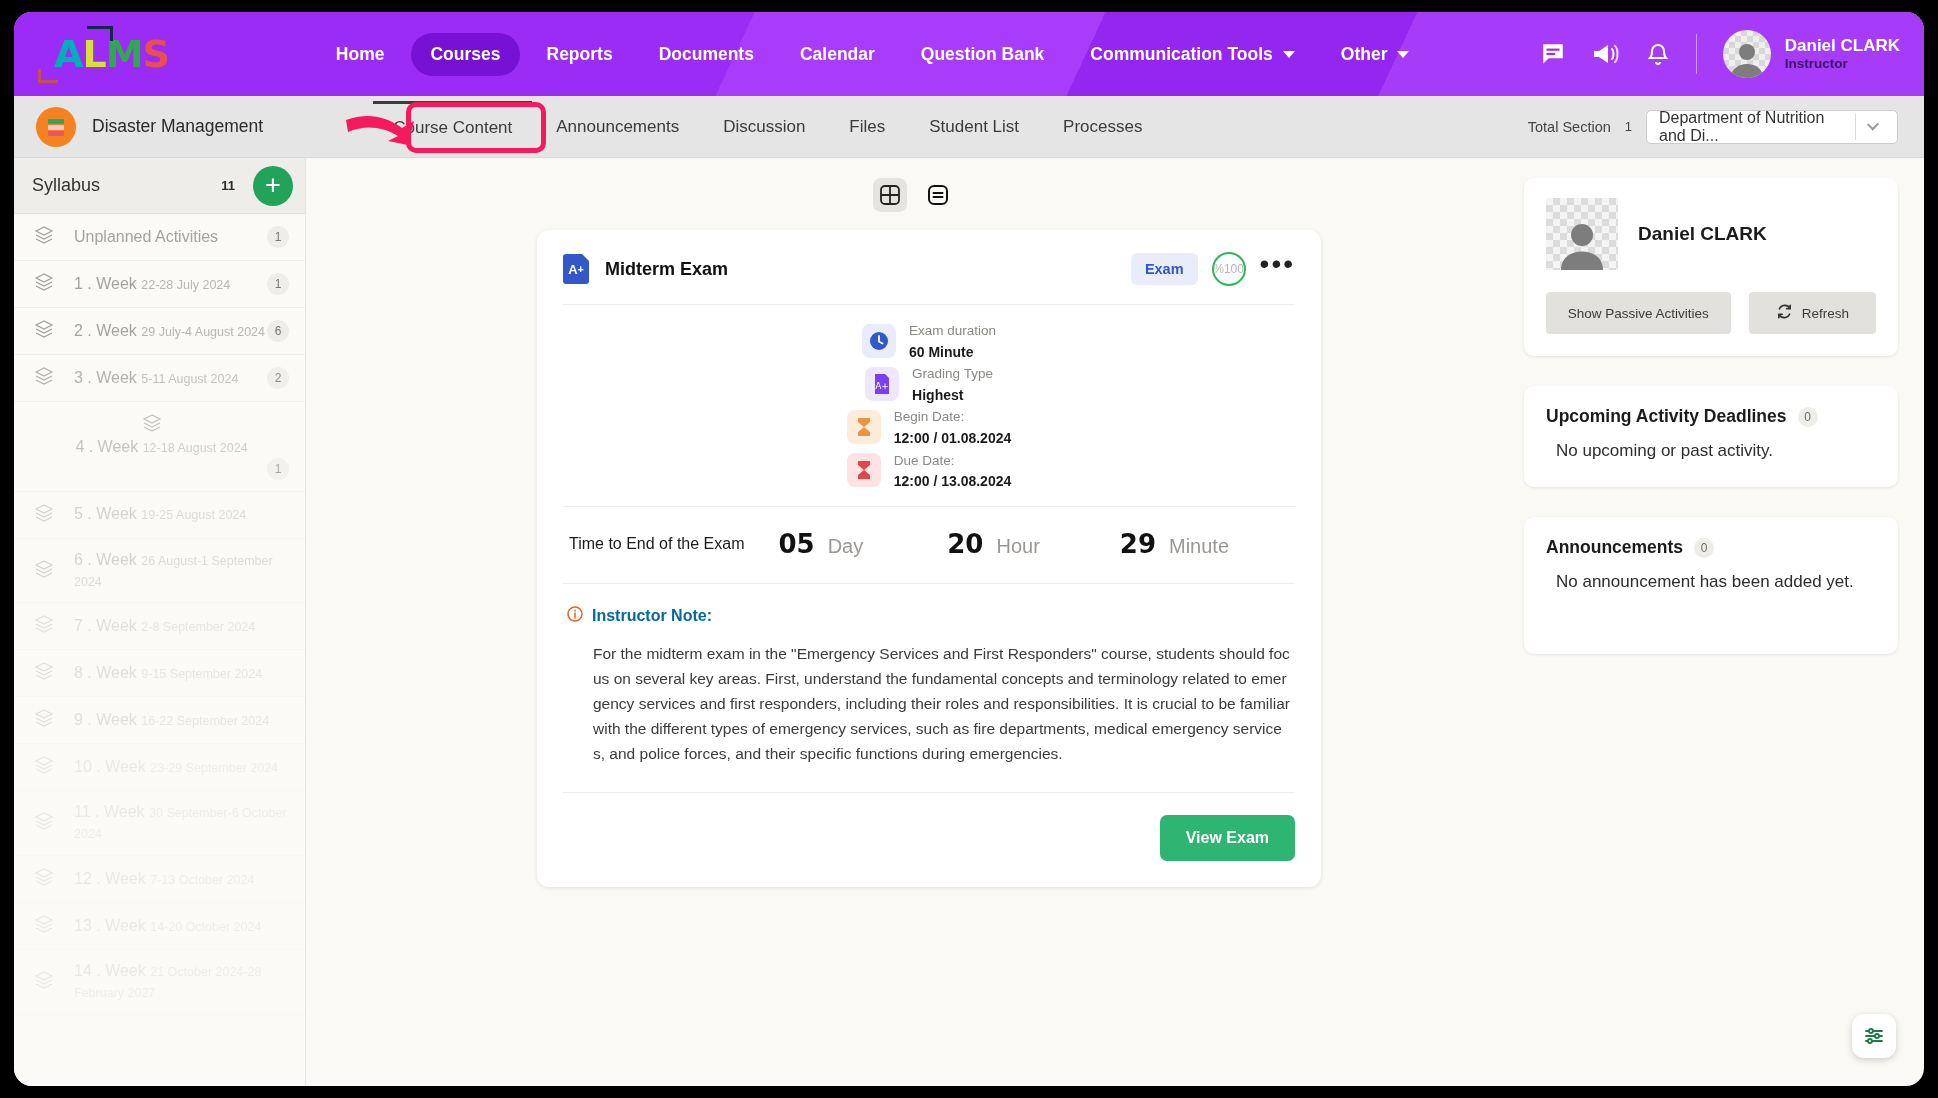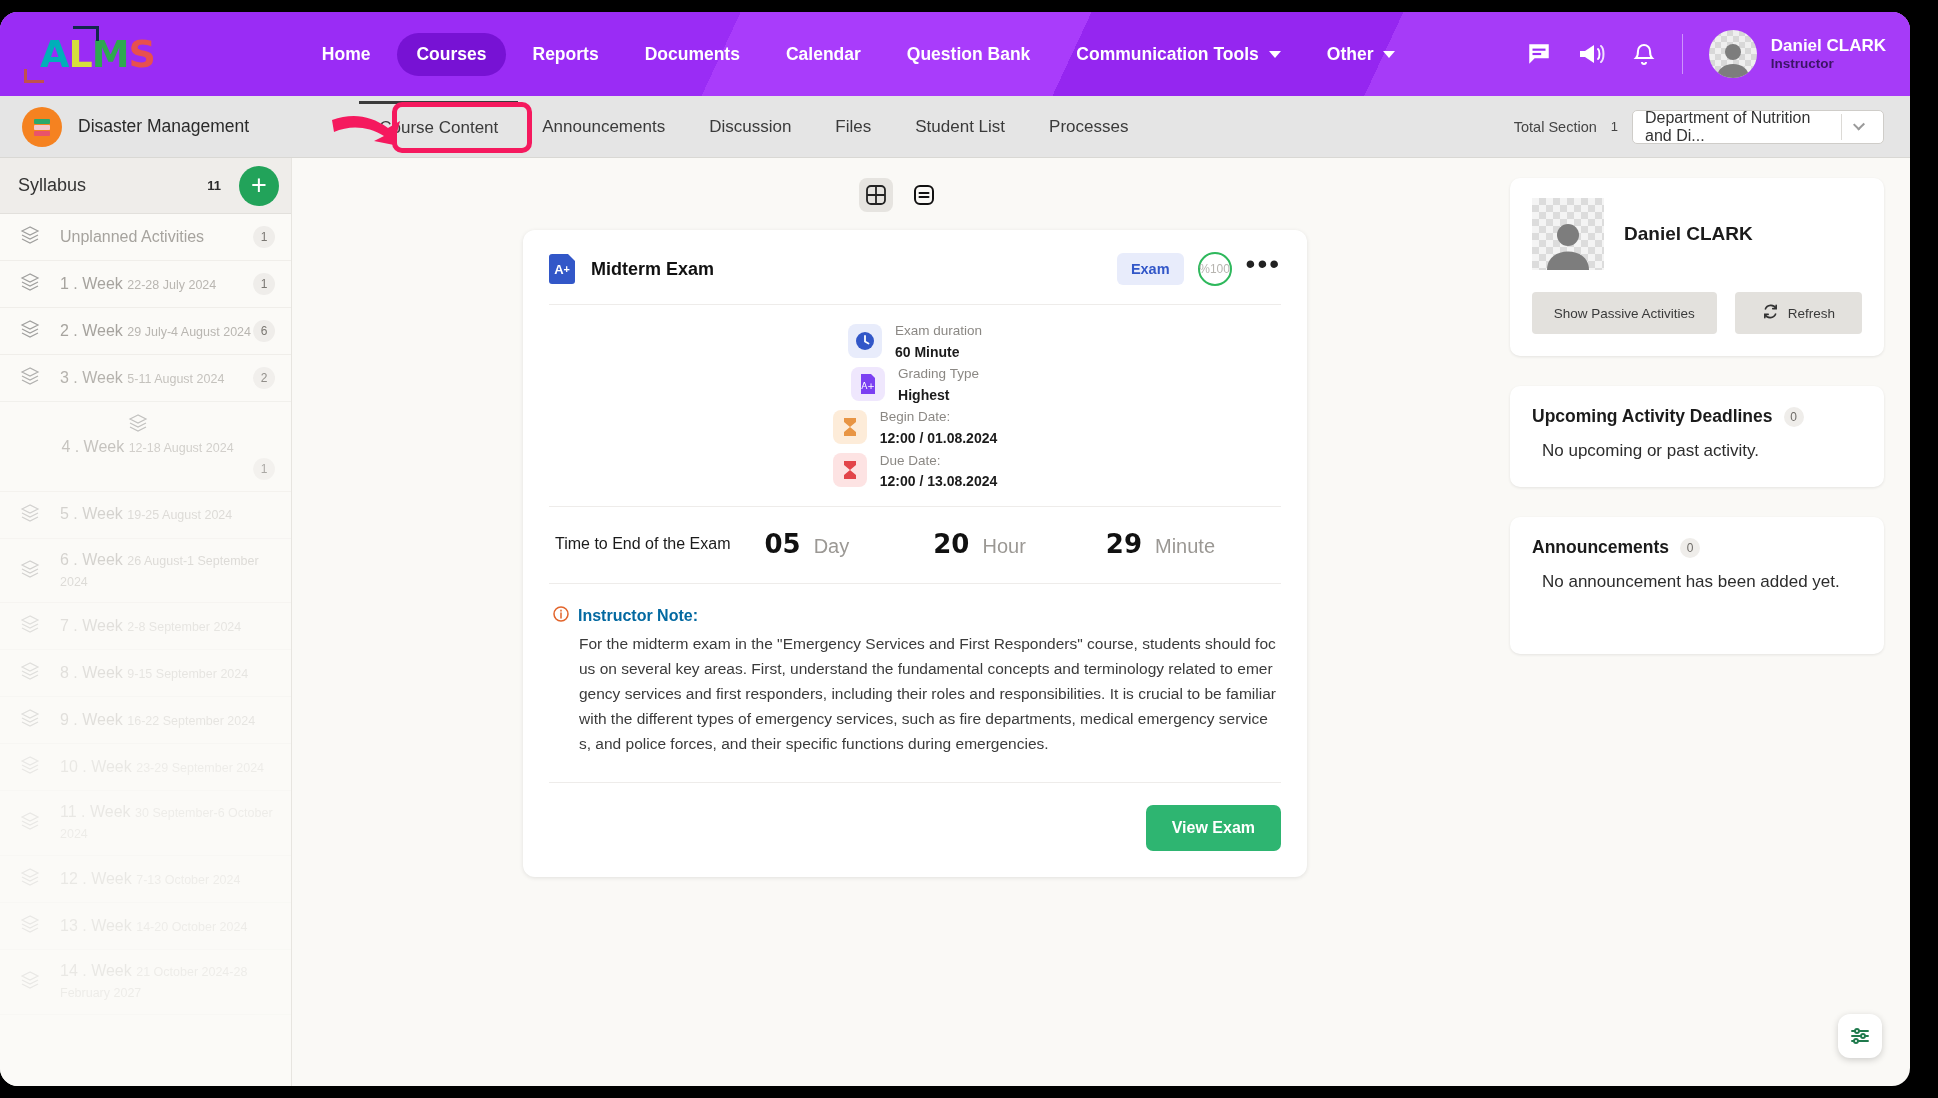--- a/index.html
+++ b/index.html
@@ -3,21 +3,21 @@
 <meta charset="utf-8">
 <style>
   * { box-sizing: border-box; margin: 0; padding: 0; }
   html, body {
     width: 1938px; height: 1098px;
     font-family: "Liberation Sans", sans-serif;
     background: #000;
     overflow: hidden;
   }
   .screen {
-    position: absolute; left: 0; top: 12px;
+    position: absolute; left: 14px; top: 12px;
     width: 1910px; height: 1074px;
     background: #faf9f6;
     border-radius: 18px;
     overflow: hidden;
   }
 
   
   .topbar {
     position: relative;
     height: 84px;
@@ -192,21 +192,21 @@
   .countdown { display: flex; align-items: center; padding: 22px 6px 24px 6px; border-bottom: 1px solid #eeecea; }
   .cd-label { font-size: 16px; color: #1b1b1b; font-weight: 500; }
   .cd-group { display: flex; align-items: baseline; gap: 13px; }
   .cd-num { font-size: 26px; font-weight: bold; color: #111; font-family: "DejaVu Sans", sans-serif; }
   .cd-unit { font-size: 20px; color: #9b9894; }
 
   .note { padding: 22px 4px 0 4px; }
   .note-head { display: flex; align-items: center; gap: 9px; }
   .note-title { font-size: 16px; font-weight: bold; color: #0369a1; }
   .note-body {
-    margin-top: 5px; margin-left: 26px; font-size: 15.5px; color: #3b3b3b; line-height: 1.62;
+    margin-top: 15px; margin-left: 26px; font-size: 15.5px; color: #3b3b3b; line-height: 1.62;
     word-break: break-all;
   }
   .card-foot { border-top: 1px solid #eeecea; margin-top: 26px; padding-top: 22px;
                display: flex; justify-content: flex-end; }
   .view-btn {
     background: #2eb571; color: #fff; font-size: 16px; font-weight: bold;
     padding: 14px 26px; border-radius: 7px; border: none; cursor: pointer;
     font-family: "Liberation Sans", sans-serif;
   }
 

